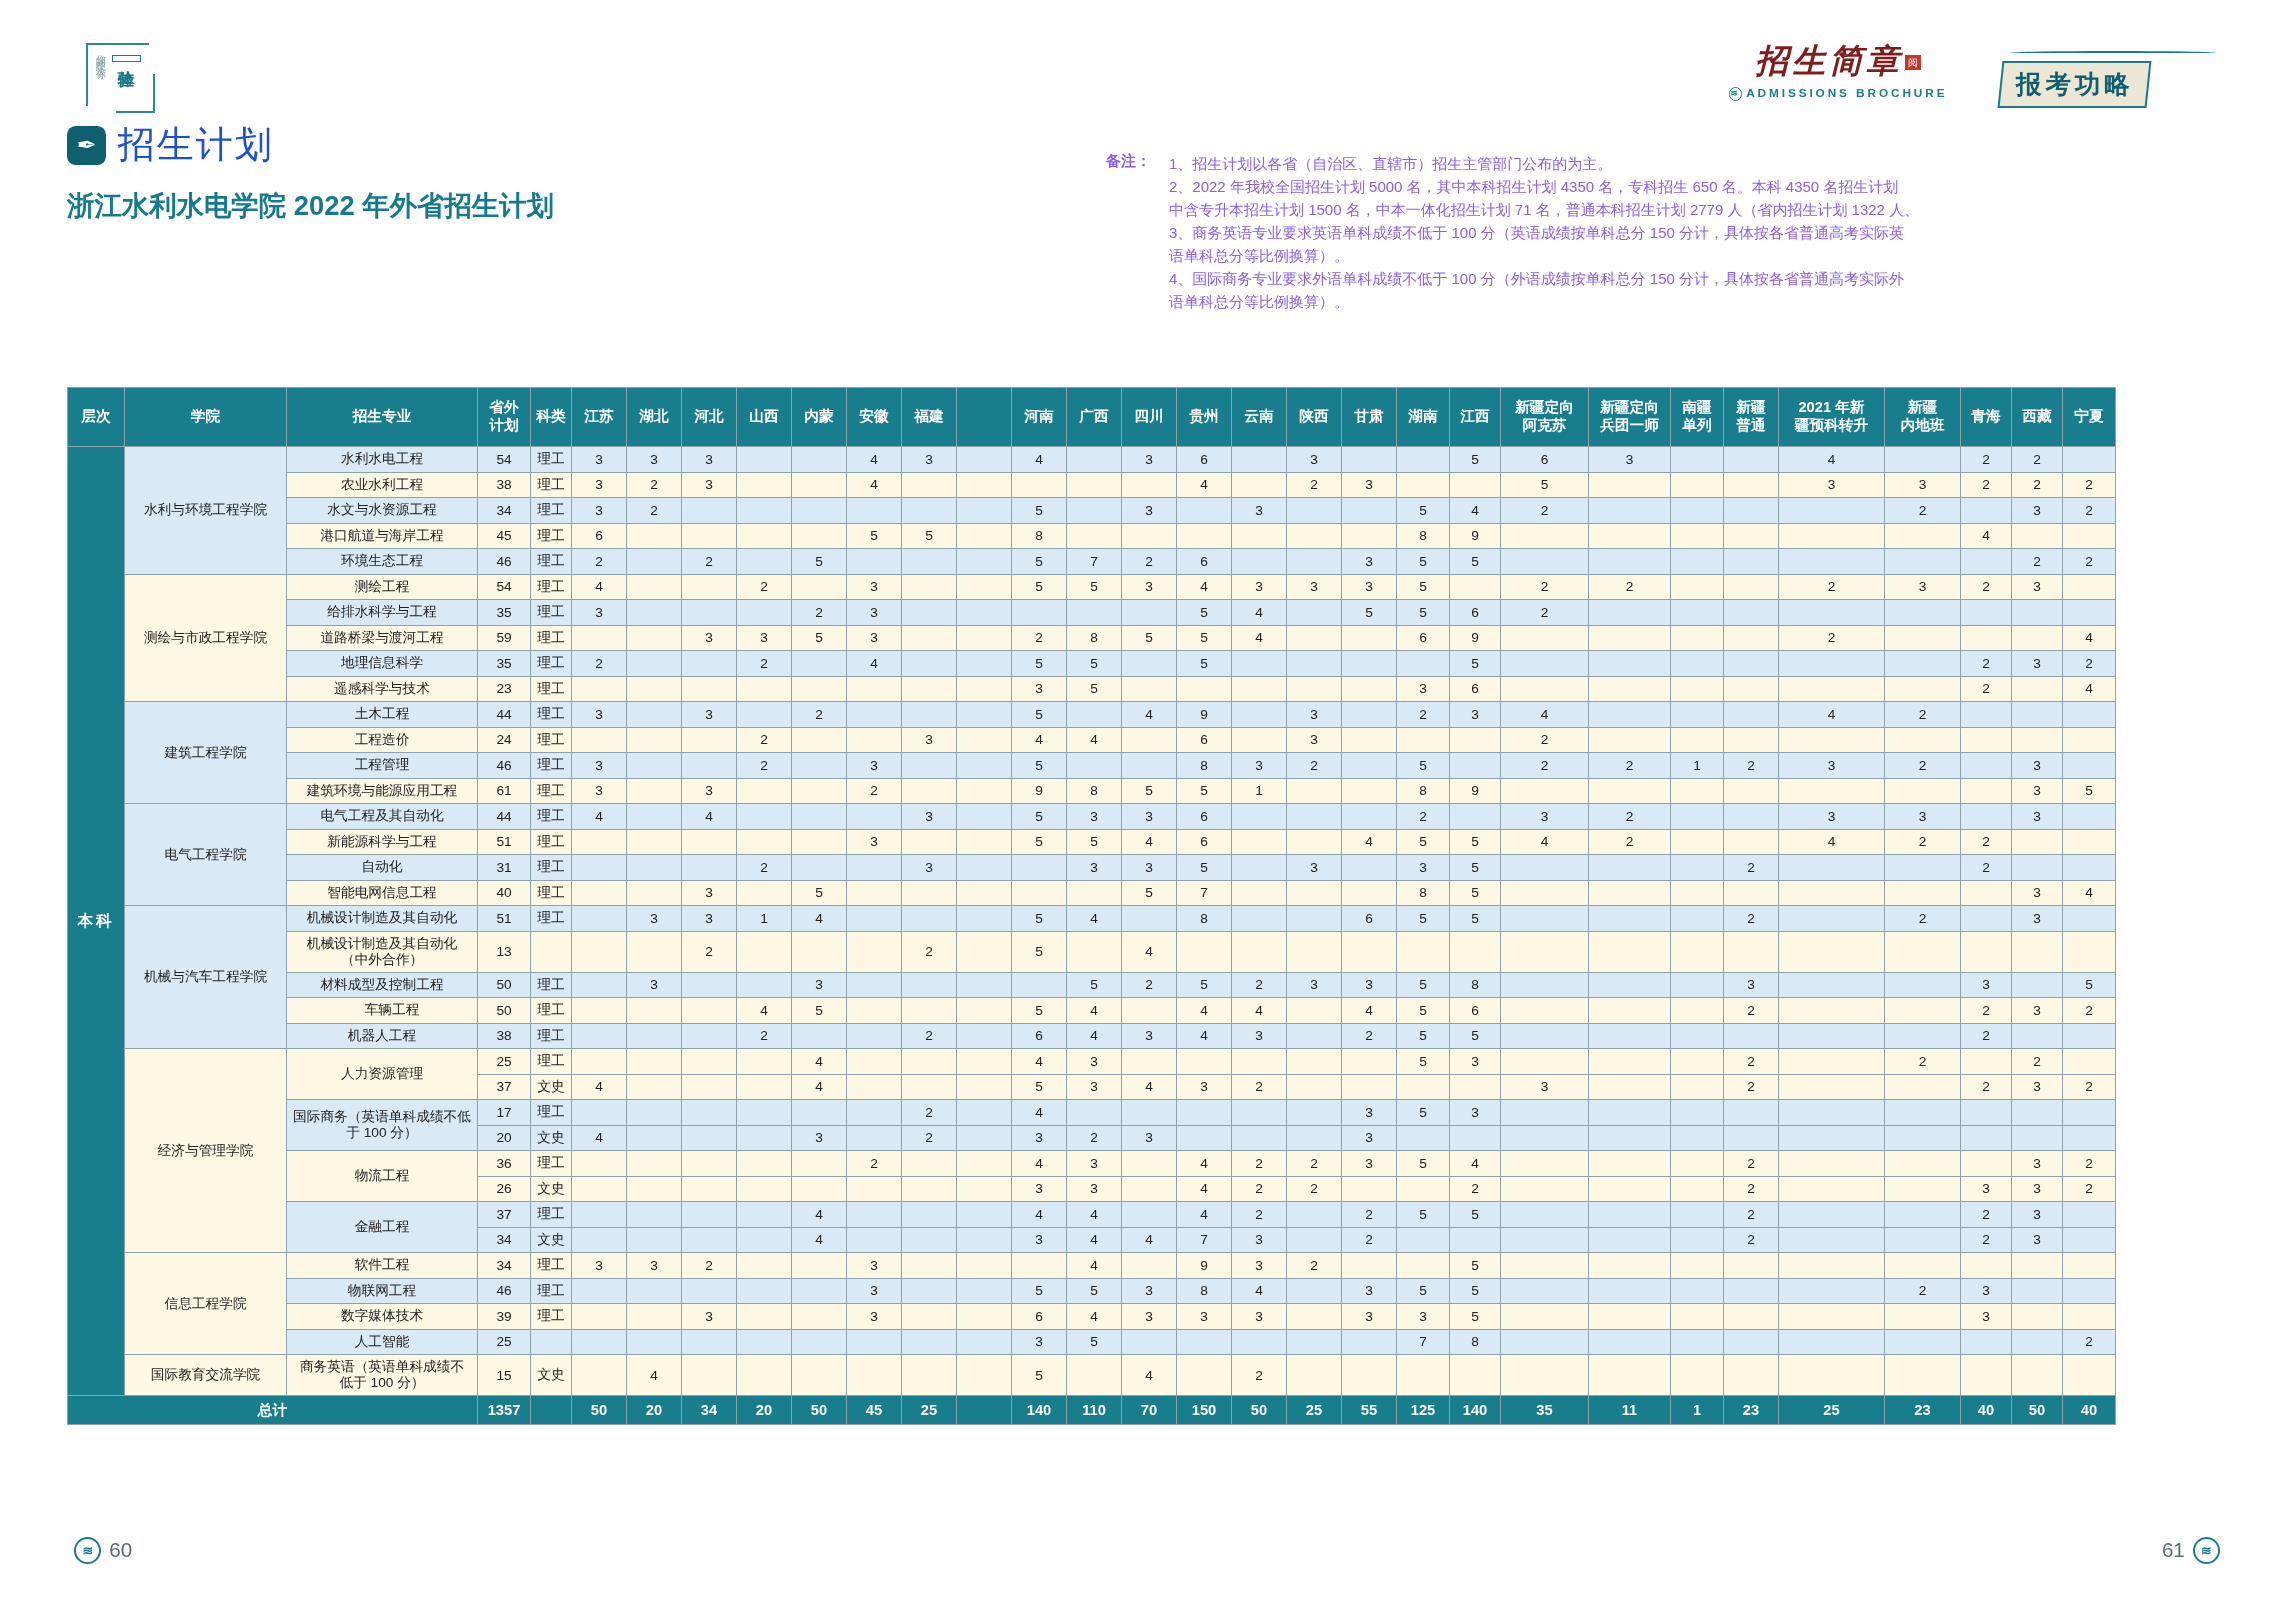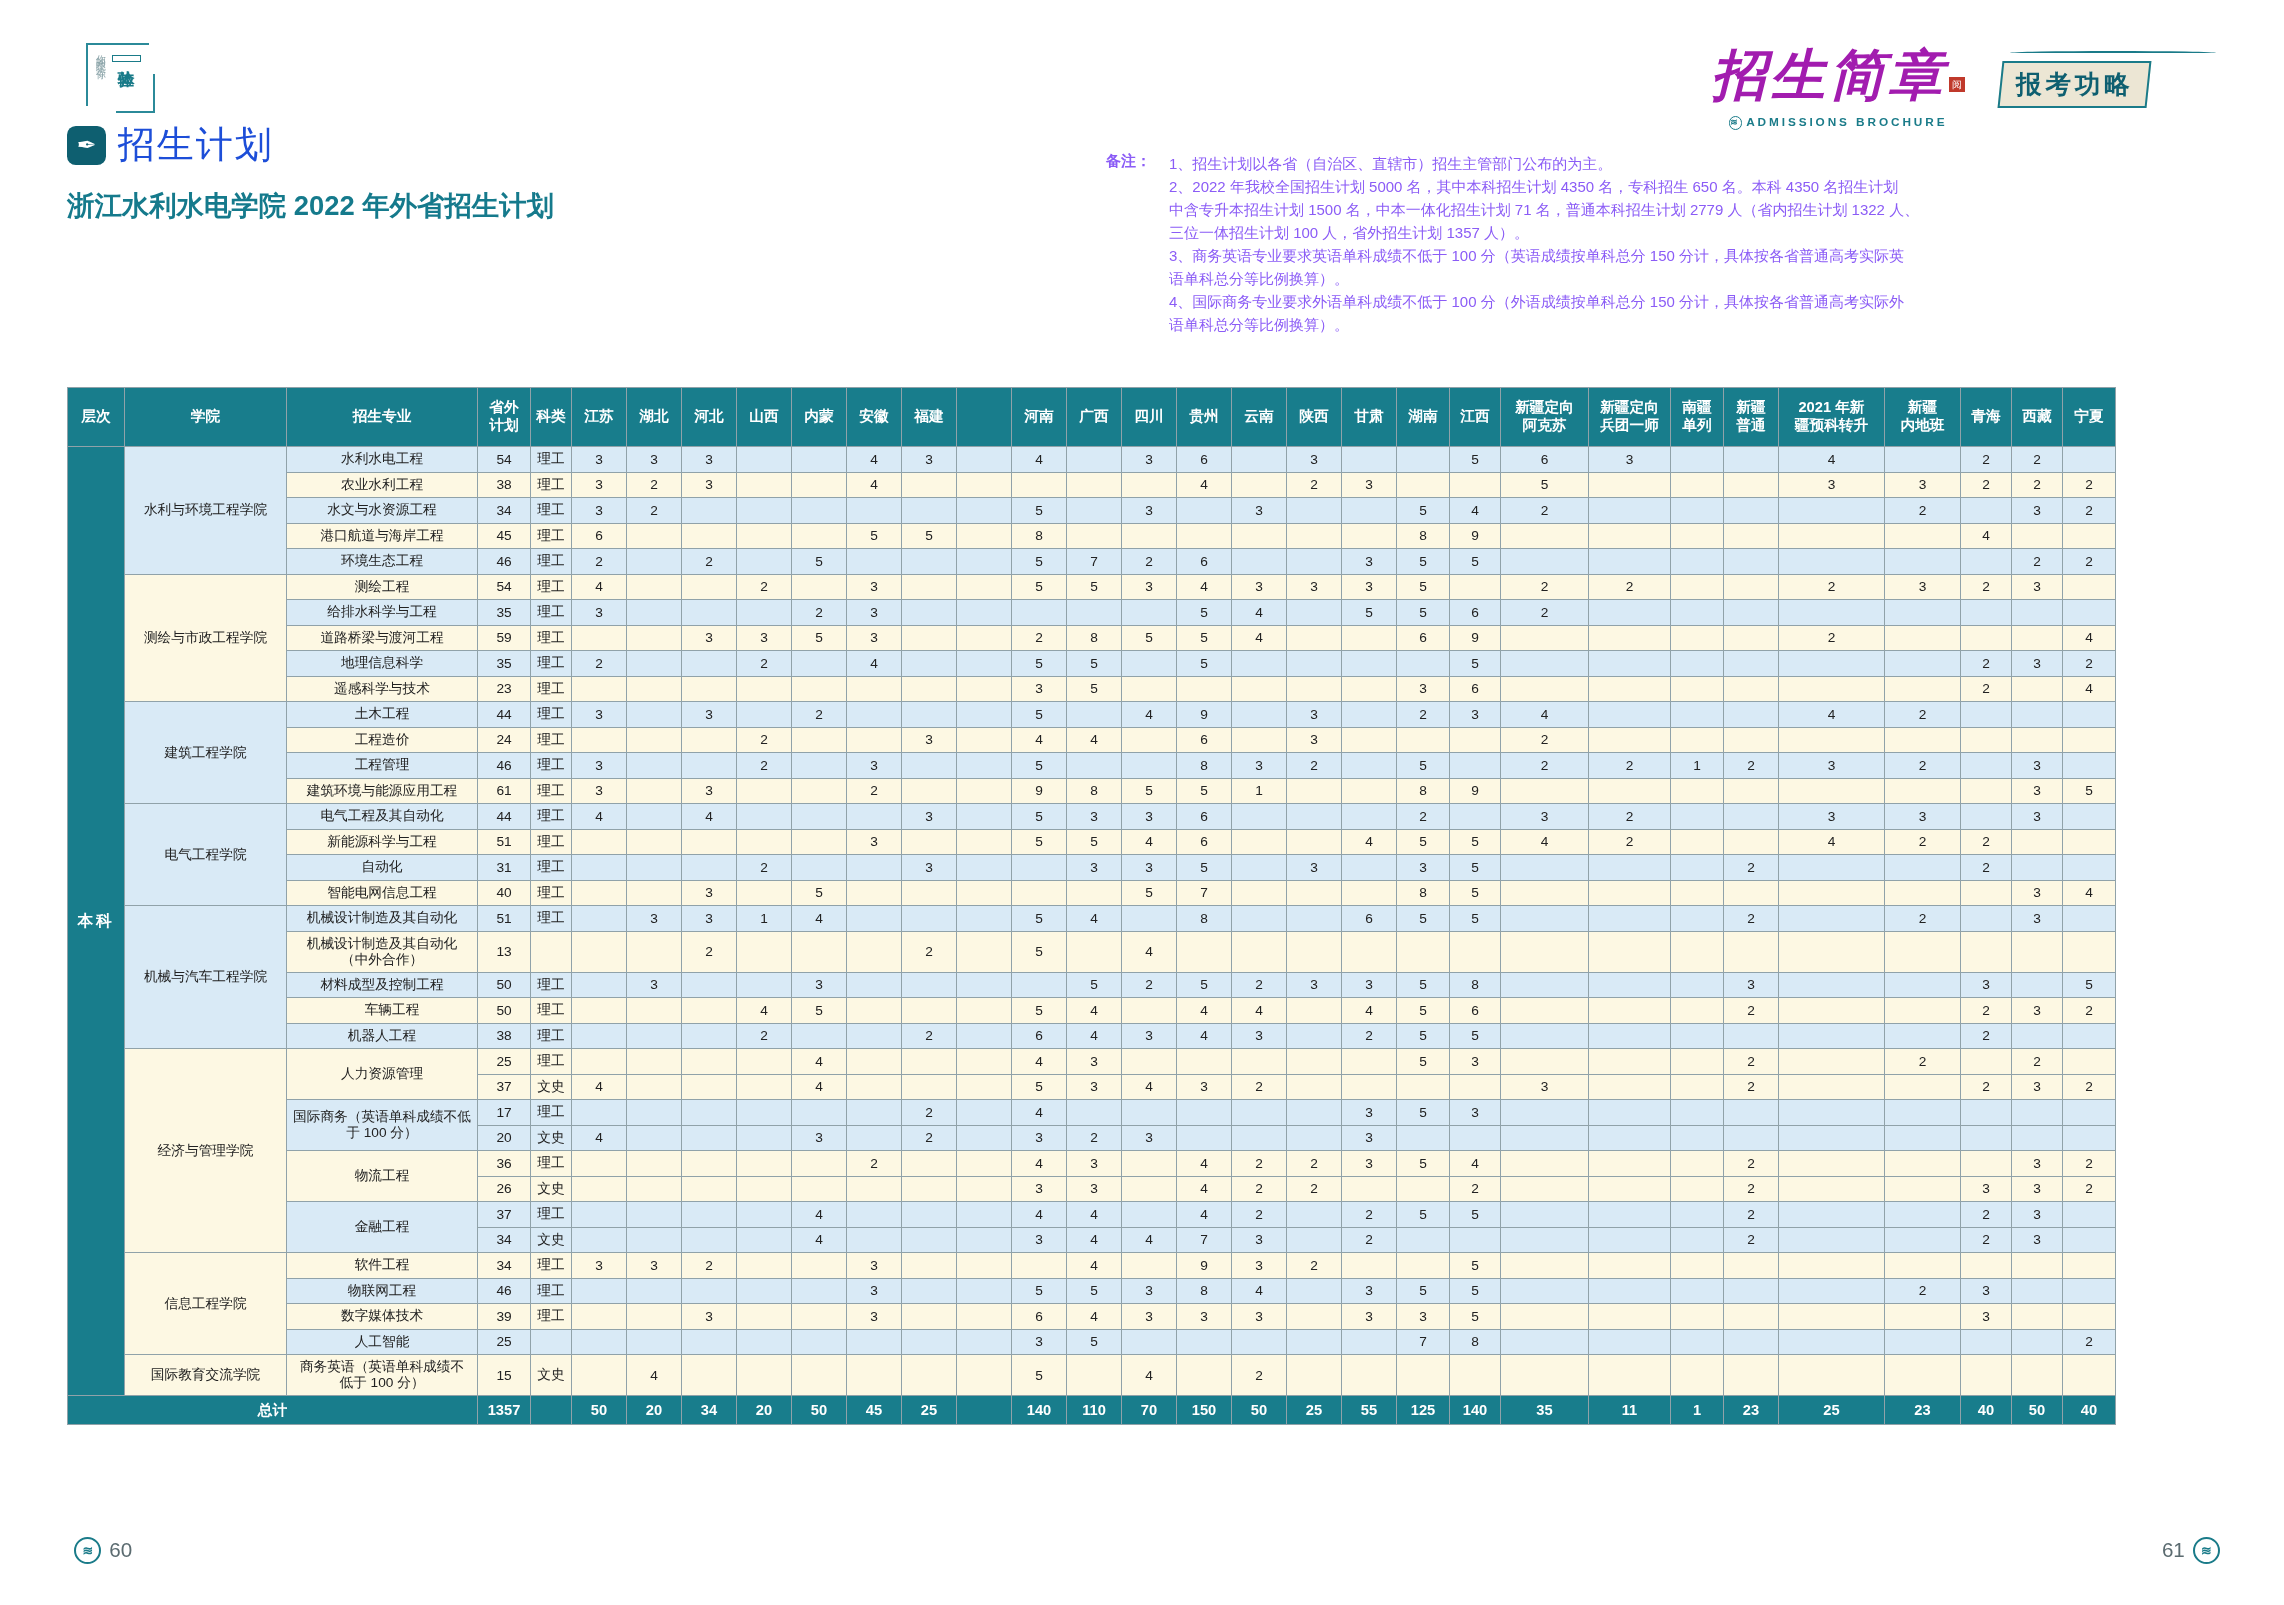--- a/index.html
+++ b/index.html
@@ -36,21 +36,21 @@
   .page-title { font-size:37px; font-weight:normal; color:#1d4ed8; letter-spacing:2px; }
   .subtitle { position:absolute; left:67px; top:188px; font-size:27.4px; font-weight:bold; color:#157a8c; }
   
   .notes { position:absolute; left:1106px; top:152px; width:1127px; display:flex; font-size:15px; color:#8b5cf6; }
   .notes-label { width:63px; font-weight:bold; flex:none; }
   .notes-lines { flex:1; }
   .notes-lines div { line-height:23px; }
   
   .brochure-logo { position:absolute; left:1701px; top:39px; width:274px; text-align:center; }
   .brochure-logo .zh {
-    font-family:"DejaVu Serif", serif; font-size:55px; font-weight:bold; color:#a21caf;
+    font-family:"DejaVu Serif", serif; font-size:33px; font-weight:bold; color:#7f1d1d;
     letter-spacing:3.9px; font-style:italic;
   }
   .brochure-logo .seal {
     display:inline-block; width:15.7px; height:15.7px; background:#c0392b; color:#fff;
     font-size:9.8px; line-height:15.7px; vertical-align:super; margin-left:2px;
   }
   .brochure-logo .en {
     margin-top:2px; font-size:11.8px; letter-spacing:2.9px; color:#1a7b89; font-weight:bold;
   }
   .brochure-logo .en .dot {
@@ -116,21 +116,20 @@
   <div class="page-title">招生计划</div>
 </div>
 <div class="subtitle">浙江水利水电学院 2022 年外省招生计划</div>
 
 <div class="notes">
   <div class="notes-label">备注：</div>
   <div class="notes-lines" id="notes-lines">
       <div>1、招生计划以各省（自治区、直辖市）招生主管部门公布的为主。</div>
       <div>2、2022 年我校全国招生计划 5000 名，其中本科招生计划 4350 名，专科招生 650 名。本科 4350 名招生计划</div>
       <div>中含专升本招生计划 1500 名，中本一体化招生计划 71 名，普通本科招生计划 2779 人（省内招生计划 1322 人、</div>
-      <div>三位一体招生计划 100 人，省外招生计划 1357 人）。</div>
       <div>3、商务英语专业要求英语单科成绩不低于 100 分（英语成绩按单科总分 150 分计，具体按各省普通高考实际英</div>
       <div>语单科总分等比例换算）。</div>
       <div>4、国际商务专业要求外语单科成绩不低于 100 分（外语成绩按单科总分 150 分计，具体按各省普通高考实际外</div>
       <div>语单科总分等比例换算）。</div>
     </div>
 </div>
 
 <div class="brochure-logo">
   <span class="zh">招生简章</span><span class="seal">阅</span>
   <div class="en"><span class="dot">≋</span><span>ADMISSIONS BROCHURE</span></div>

